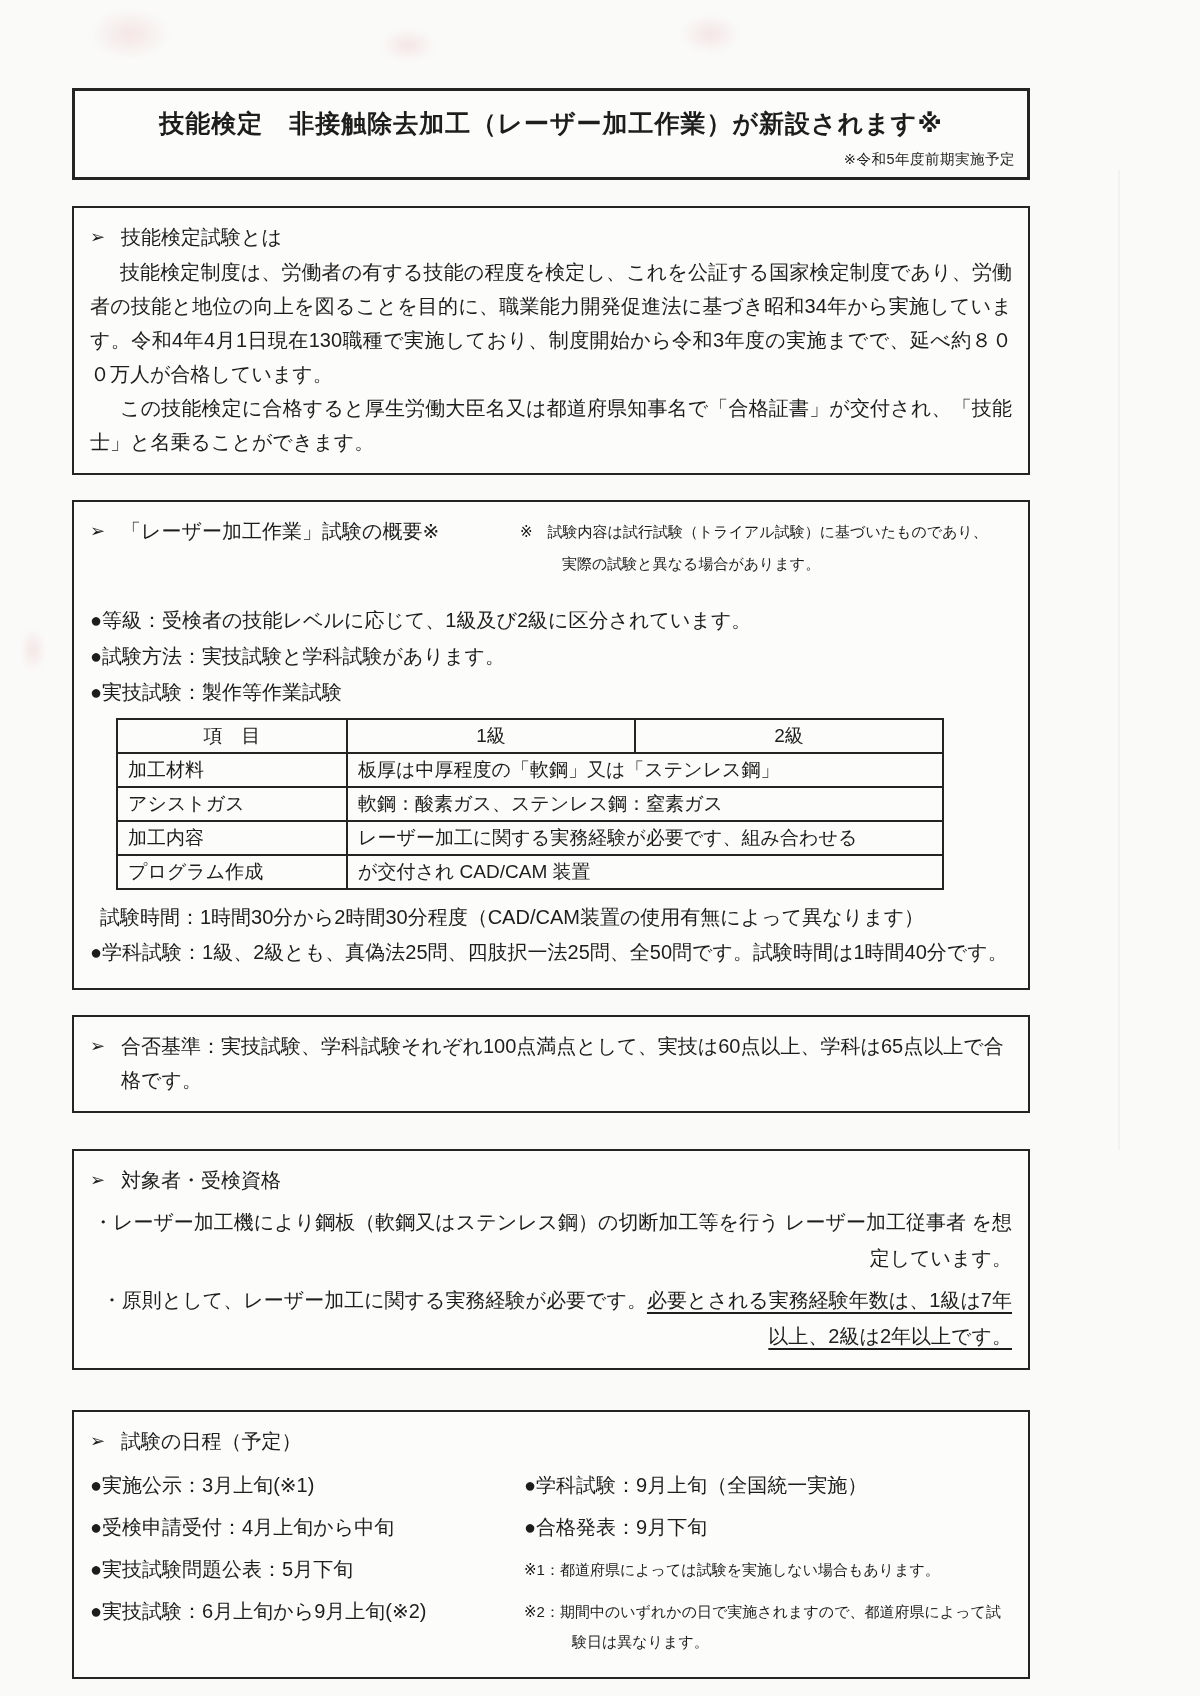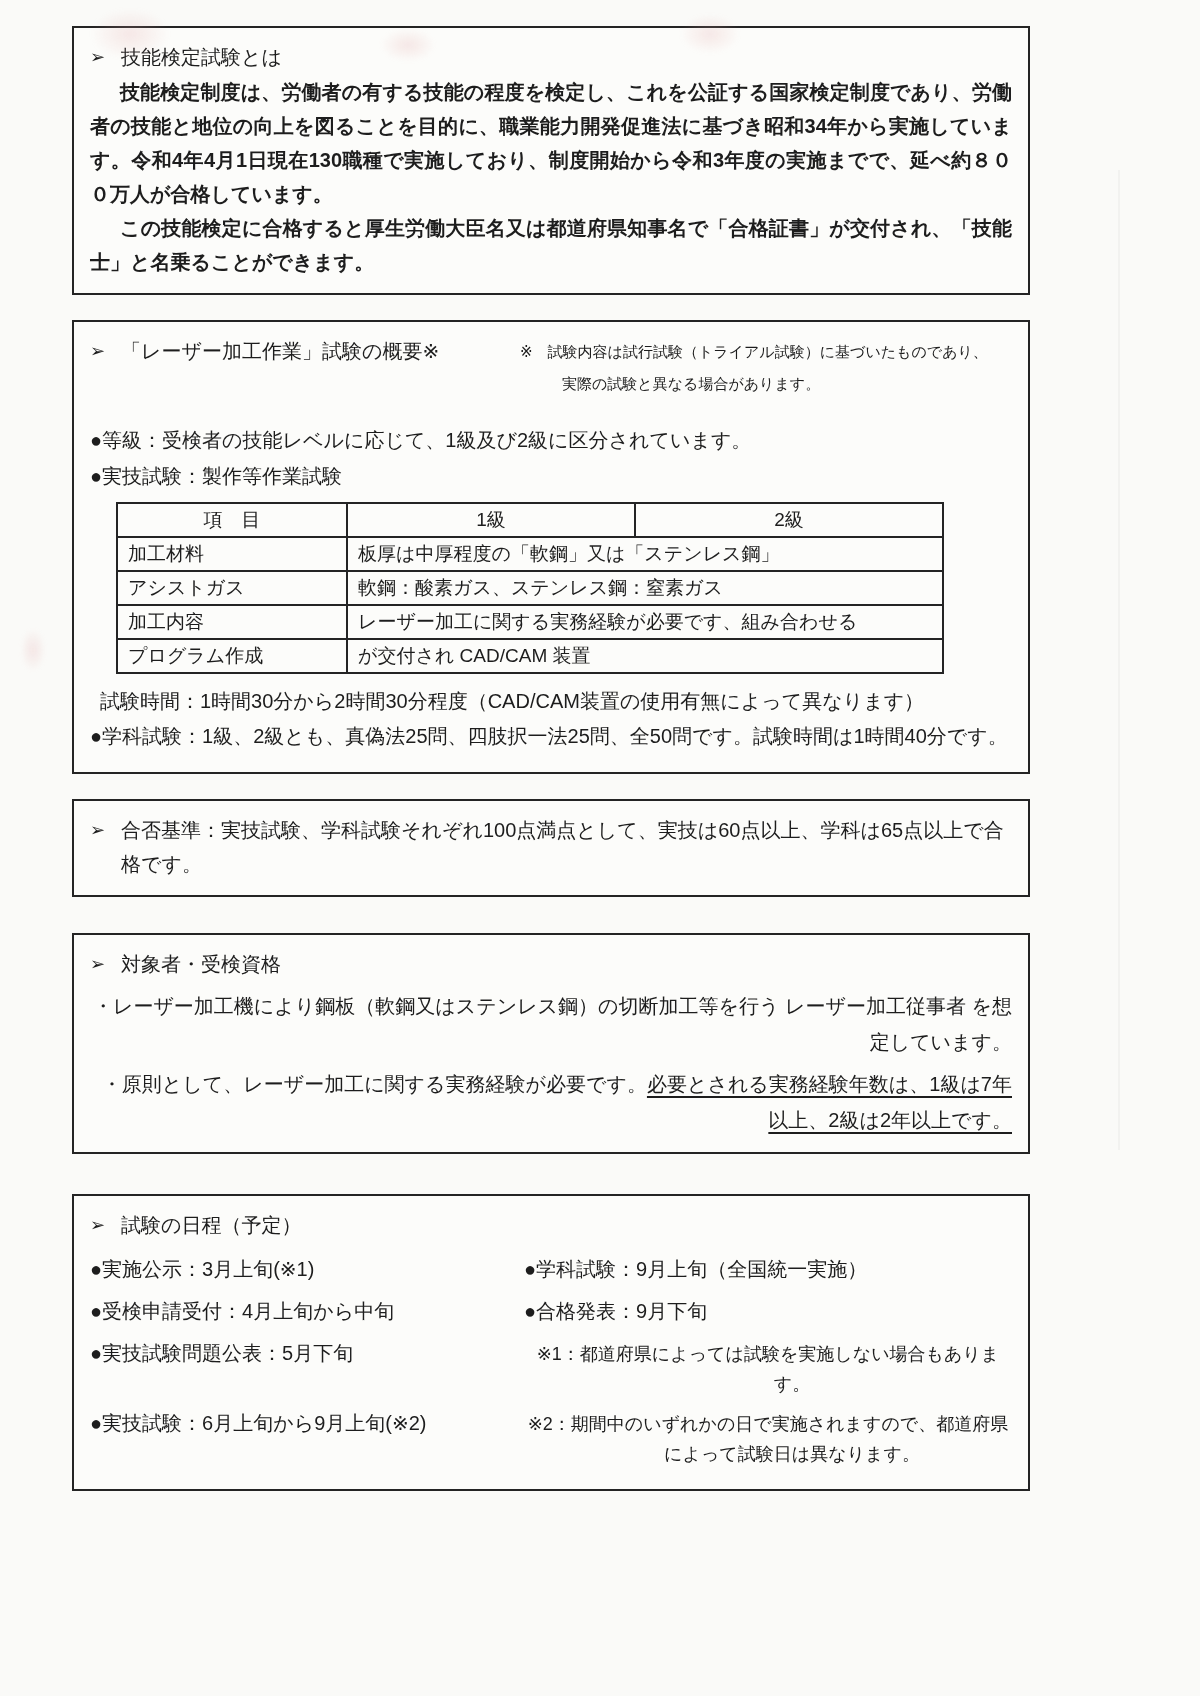--- a/index.html
+++ b/index.html
@@ -67,21 +67,21 @@
   .arrow {
     flex: none;
     font-size: 18px;
     margin-right: 16px;
     transform: translateY(-1px);
     letter-spacing: 0;
   }
   .heading-text { font-size: 20px; text-align: right; }
 
   .sec-overview { margin-top: 26px; }
-  .para { text-align: justify; text-indent: 1.5em; font-weight: bold; }
+  .para { text-align: justify; text-indent: 1.5em; }
 
   
   .sec-summary { margin-top: 25px; padding-bottom: 18px; }
   .summary-head { display: flex; align-items: flex-start; }
   .summary-head .sec-heading { flex: none; width: 430px; }
   .summary-note { flex: 1; font-size: 15px; line-height: 32px; padding-top: 2px; }
   .summary-note .note-l2 { padding-left: 42px; }
 
   .bullet-list { margin-top: 22px; }
   .bullet-line { line-height: 36px; }
@@ -127,39 +127,42 @@
   .sec-schedule { margin-top: 40px; padding-bottom: 20px; }
   .sched-grid {
     display: grid;
     grid-template-columns: 420px 1fr;
     column-gap: 14px;
     row-gap: 6px;
     margin-top: 8px;
   }
   .sched-item { line-height: 36px; }
   .sched-note {
-    font-size: 18px;
+    font-size: 15px;
     line-height: 30px;
     padding-top: 4px;
     padding-left: 48px;
     text-indent: -48px;
-    text-align: center;
   }
 </style>
 </head>
 <body>
 
 <div class="page">
 
   <div class="smudge" style="left:90px;top:8px;width:80px;height:52px;"></div>
   <div class="smudge" style="left:380px;top:28px;width:56px;height:34px;"></div>
   <div class="smudge" style="left:680px;top:14px;width:60px;height:40px;"></div>
   <div class="smudge" style="left:20px;top:628px;width:26px;height:44px;"></div>
   <div class="fold-line"></div>
 
+  <div class="box title-box">
+    <div class="doc-title">技能検定　非接触除去加工（レーザー加工作業）が新設されます※</div>
+    <div class="doc-title-note">※令和5年度前期実施予定</div>
+  </div>
 
   <div class="box section sec-overview">
     <div class="sec-heading">
       <span class="arrow">➢</span>
       <span class="heading-text">技能検定試験とは</span>
     </div>
     <p class="para">技能検定制度は、労働者の有する技能の程度を検定し、これを公証する国家検定制度であり、労働者の技能と地位の向上を図ることを目的に、職業能力開発促進法に基づき昭和34年から実施しています。令和4年4月1日現在130職種で実施しており、制度開始から令和3年度の実施までで、延べ約８００万人が合格しています。</p>
     <p class="para">この技能検定に合格すると厚生労働大臣名又は都道府県知事名で「合格証書」が交付され、「技能士」と名乗ることができます。</p>
   </div>
 
@@ -170,20 +173,21 @@
         <span class="heading-text">「レーザー加工作業」試験の概要※</span>
       </div>
       <div class="summary-note">
         <div class="note-l1">※　試験内容は試行試験（トライアル試験）に基づいたものであり、</div>
         <div class="note-l2">実際の試験と異なる場合があります。</div>
       </div>
     </div>
 
     <div class="bullet-list">
       <div class="bullet-line">●等級：受検者の技能レベルに応じて、1級及び2級に区分されています。</div>
+      <div class="bullet-line">●試験方法：実技試験と学科試験があります。</div>
       <div class="bullet-line">●実技試験：製作等作業試験</div>
     </div>
 
     <table class="exam-table">
       <colgroup>
           <col class="c1">
           <col class="c2">
           <col class="c3">
         </colgroup>
       <tbody>

